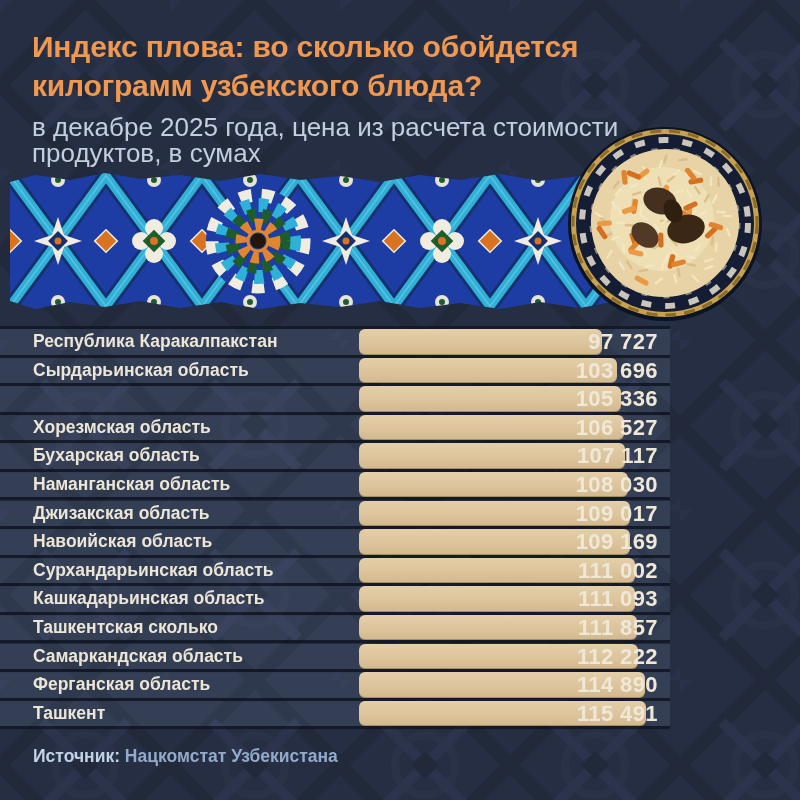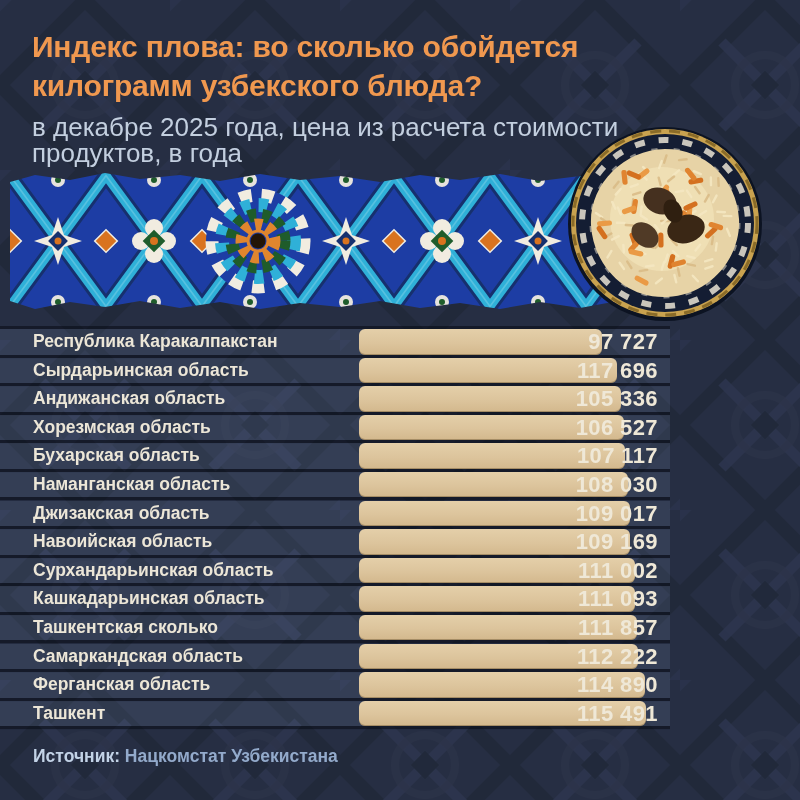--- a/index.html
+++ b/index.html
@@ -228,36 +228,35 @@
     <ellipse cx="80" cy="112" rx="15" ry="11" transform="rotate(40 80 112)" fill="#503a26"></ellipse>
     <ellipse cx="108" cy="88" rx="12" ry="9" transform="rotate(65 108 88)" fill="#2f1f10"></ellipse>
   </svg>
 
   <div class="header">
     <div class="title-line">Индекс плова: во сколько обойдется</div>
     <div class="title-line">килограмм узбекского блюда?</div>
   </div>
   <div class="subtitle">
     <div class="subtitle-line">в декабре 2025 года, цена из расчета стоимости</div>
-    <div class="subtitle-line">продуктов, в года</div>
+    <div class="subtitle-line">продуктов, в сумах</div>
   </div>
 
   <div class="rows">
       <div class="row">
         <div class="row-label">Республика Каракалпакстан</div>
         <div class="bar" style="width: 242.9px;"></div>
         <div class="row-value">97 727</div>
       </div>
       <div class="row">
         <div class="row-label">Сырдарьинская область</div>
         <div class="bar" style="width: 257.7px;"></div>
-        <div class="row-value">117 696</div>
-      </div>
-      <div class="row">
-        <div class="row-label">Андижанская область</div>
+        <div class="row-value">103 696</div>
+      </div>
+      <div class="row">
         <div class="bar" style="width: 261.8px;"></div>
         <div class="row-value">105 336</div>
       </div>
       <div class="row">
         <div class="row-label">Хорезмская область</div>
         <div class="bar" style="width: 264.7px;"></div>
         <div class="row-value">106 527</div>
       </div>
       <div class="row">
         <div class="row-label">Бухарская область</div>

